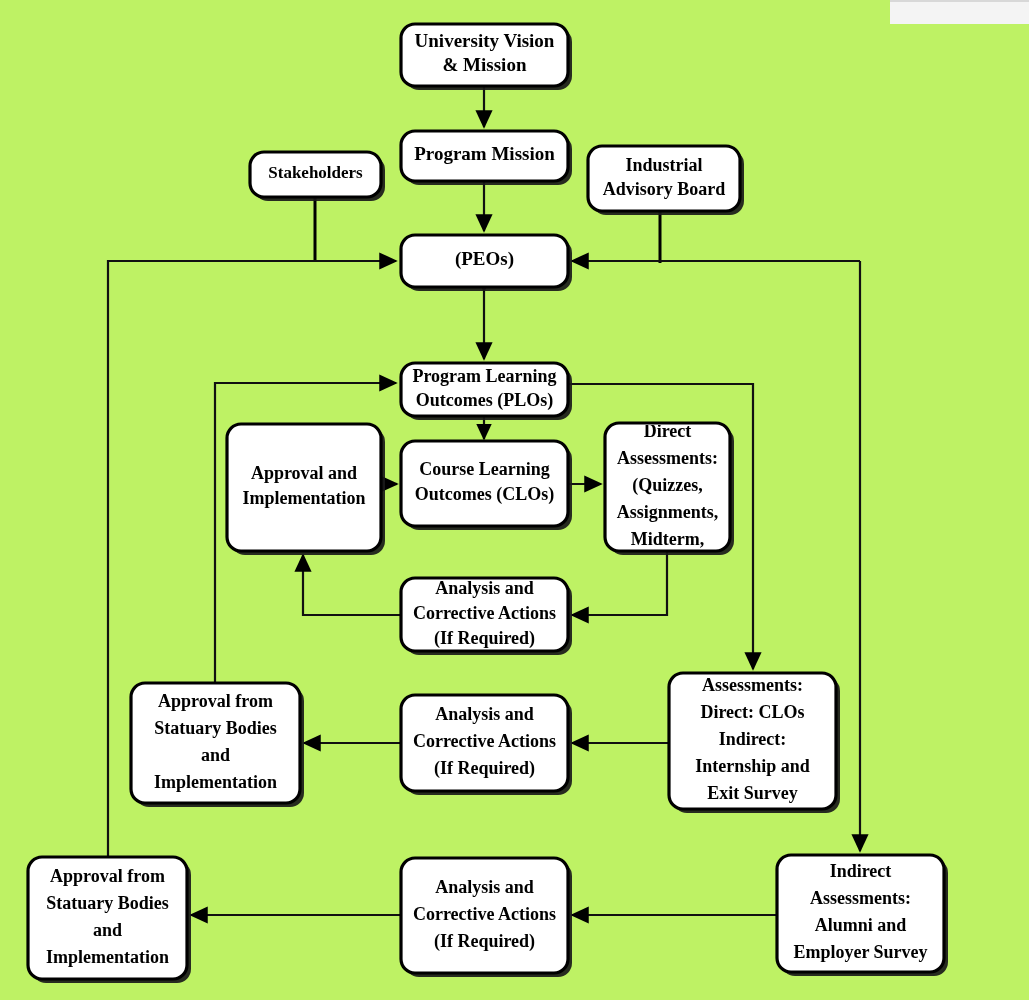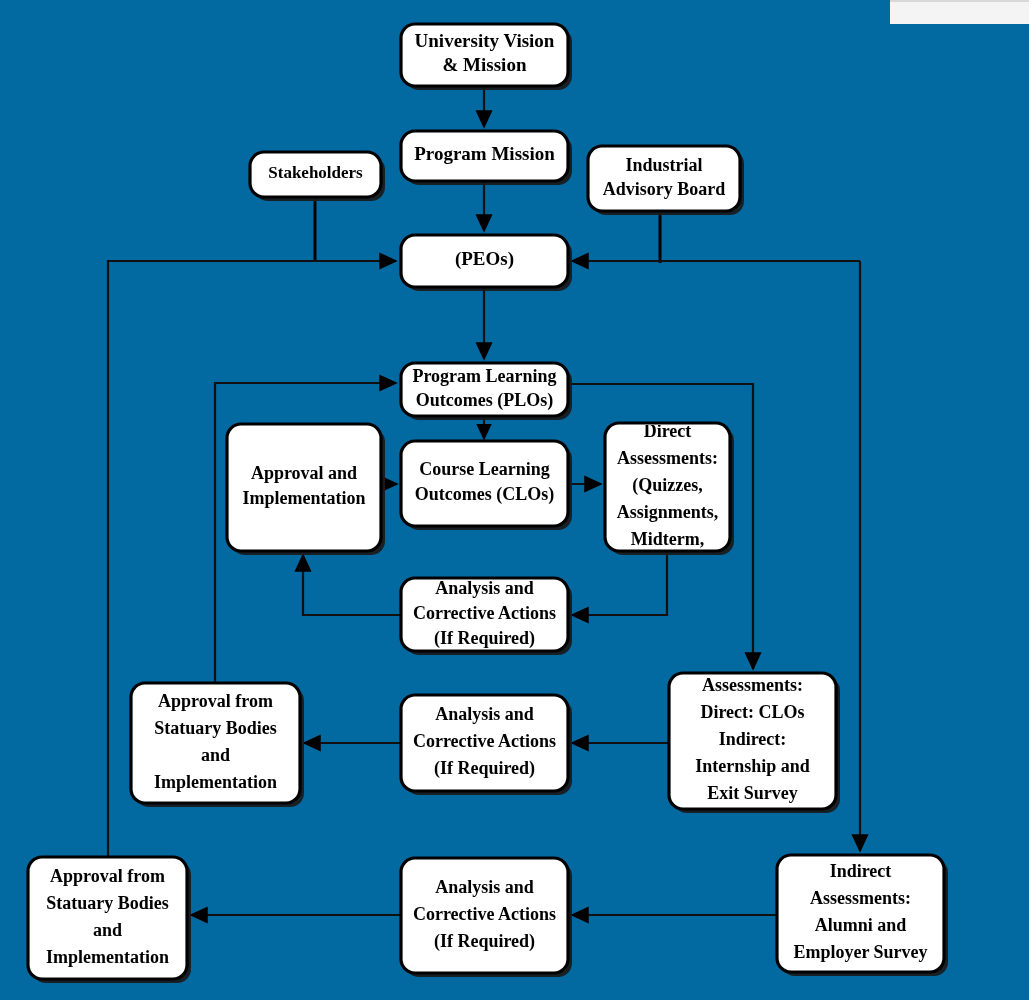--- a/index.html
+++ b/index.html
@@ -8,21 +8,21 @@
     padding: 0;
     background: #ffffff;
   }
   body {
     font-family: "Liberation Serif", "DejaVu Serif", serif;
   }
   #diagram-root {
     position: relative;
     width: 1029px;
     height: 1000px;
-    background: #0369a1;
+    background: #bef264;
     overflow: hidden;
   }
   #flow-svg {
     position: absolute;
     left: 0;
     top: 0;
     width: 1029px;
     height: 1000px;
   }
   .node-box {

